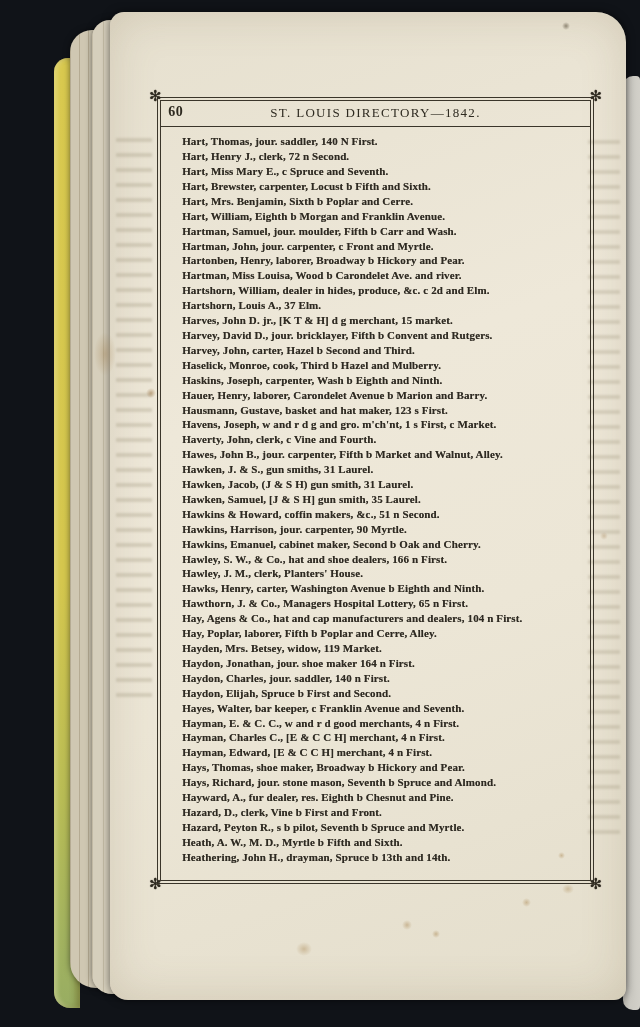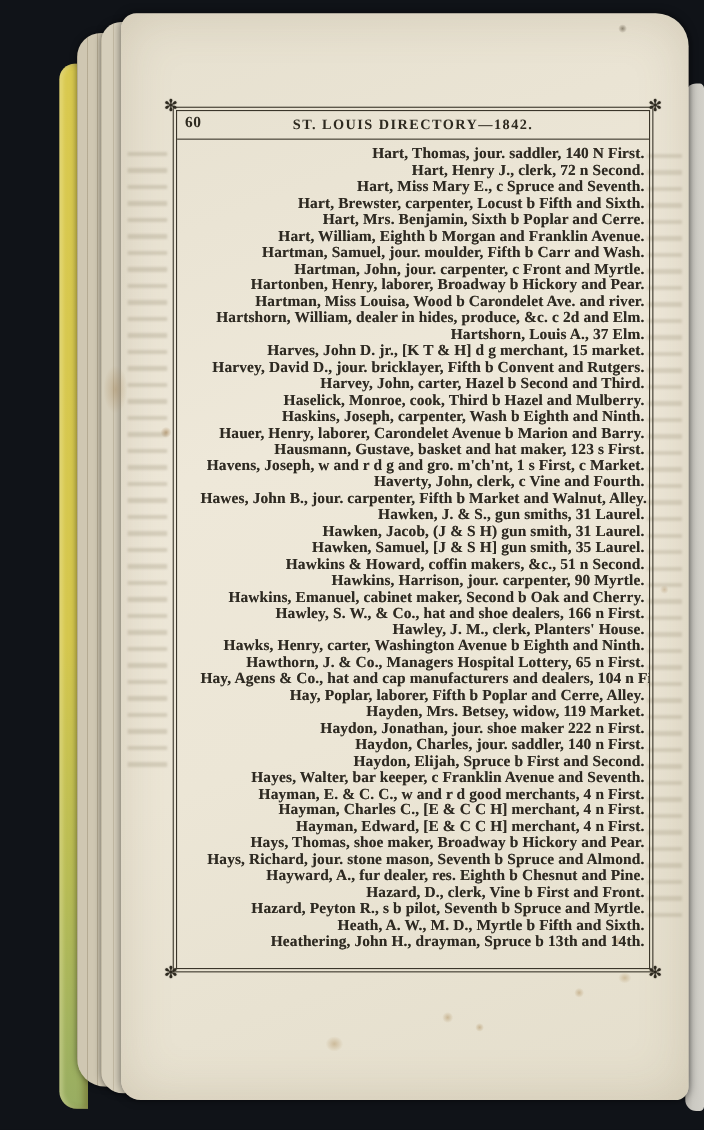--- a/index.html
+++ b/index.html
@@ -63,26 +63,26 @@
   .corner{position:absolute;font-family:"DejaVu Sans",sans-serif;font-size:15px;font-weight:bold;
     color:#2e2a20;line-height:1;text-shadow:0 0 1px rgba(40,35,25,.8);}
   .c-tl{left:-9px;top:-9px;}
   .c-tr{right:-9px;top:-9px;}
   .c-bl{left:-9px;bottom:-9px;}
   .c-br{right:-9px;bottom:-9px;}
 
   .header{position:relative;height:25px;border-bottom:1.6px solid #3a352a;margin:0 0 0 0;}
   .pagenum{position:absolute;left:7px;top:3px;font-weight:bold;font-size:14px;color:#2e2a20;
     letter-spacing:.5px;text-align:center;}
-  .title{position:absolute;left:0;right:0;top:4px;text-align:center;font-weight:bold;
+  .title{position:absolute;left:0;right:0;top:4px;text-align:center;font-weight:normal;
     font-size:13px;letter-spacing:1.3px;color:#2e2a20;}
 
   .entries{padding:7px 4px 0 21px;overflow:hidden;}
-  .entry{font-size:14px;line-height:14.9px;font-weight:bold;color:#2e2a22;
-    letter-spacing:.12px;white-space:nowrap;text-shadow:0 0 .4px rgba(46,42,34,.55);text-align:right;}
+  .entry{font-size:11px;line-height:14.9px;font-weight:bold;color:#2e2a22;
+    letter-spacing:.12px;white-space:nowrap;text-shadow:0 0 .4px rgba(46,42,34,.55);}
 </style>
 </head>
 <body>
 
 <div class="scene">
   <div class="right-sliver"></div>
   <div class="cover-edge"></div>
   <div class="page-layer l2"></div>
   <div class="page-layer l3"></div>
 
@@ -140,21 +140,21 @@
             <div class="entry">Hawkins &amp; Howard, coffin makers, &amp;c., 51 n Second.</div>
             <div class="entry">Hawkins, Harrison, jour. carpenter, 90 Myrtle.</div>
             <div class="entry">Hawkins, Emanuel, cabinet maker, Second b Oak and Cherry.</div>
             <div class="entry">Hawley, S. W., &amp; Co., hat and shoe dealers, 166 n First.</div>
             <div class="entry">Hawley, J. M., clerk, Planters' House.</div>
             <div class="entry">Hawks, Henry, carter, Washington Avenue b Eighth and Ninth.</div>
             <div class="entry">Hawthorn, J. &amp; Co., Managers Hospital Lottery, 65 n First.</div>
             <div class="entry">Hay, Agens &amp; Co., hat and cap manufacturers and dealers, 104 n First.</div>
             <div class="entry">Hay, Poplar, laborer, Fifth b Poplar and Cerre, Alley.</div>
             <div class="entry">Hayden, Mrs. Betsey, widow, 119 Market.</div>
-            <div class="entry">Haydon, Jonathan, jour. shoe maker 222 n First.</div>
+            <div class="entry">Haydon, Jonathan, jour. shoe maker 164 n First.</div>
             <div class="entry">Haydon, Charles, jour. saddler, 140 n First.</div>
             <div class="entry">Haydon, Elijah, Spruce b First and Second.</div>
             <div class="entry">Hayes, Walter, bar keeper, c Franklin Avenue and Seventh.</div>
             <div class="entry">Hayman, E. &amp; C. C., w and r d good merchants, 4 n First.</div>
             <div class="entry">Hayman, Charles C., [E &amp; C C H] merchant, 4 n First.</div>
             <div class="entry">Hayman, Edward, [E &amp; C C H] merchant, 4 n First.</div>
             <div class="entry">Hays, Thomas, shoe maker, Broadway b Hickory and Pear.</div>
             <div class="entry">Hays, Richard, jour. stone mason, Seventh b Spruce and Almond.</div>
             <div class="entry">Hayward, A., fur dealer, res. Eighth b Chesnut and Pine.</div>
             <div class="entry">Hazard, D., clerk, Vine b First and Front.</div>

